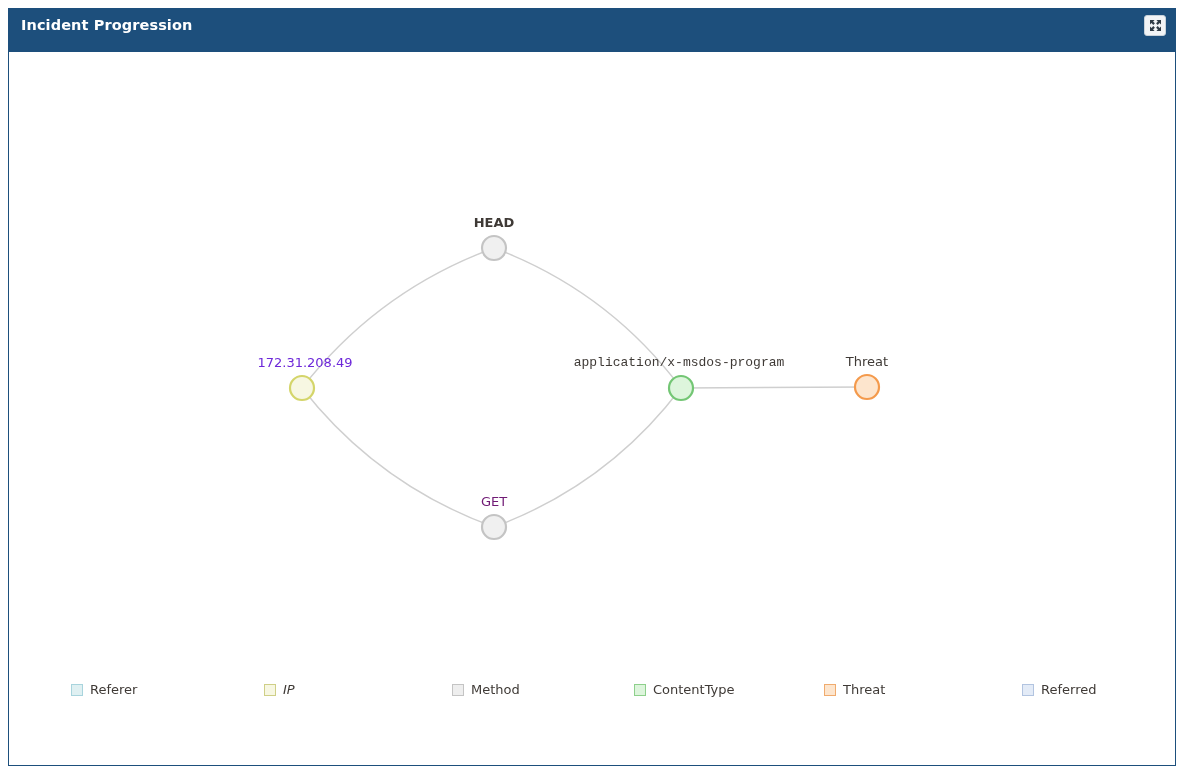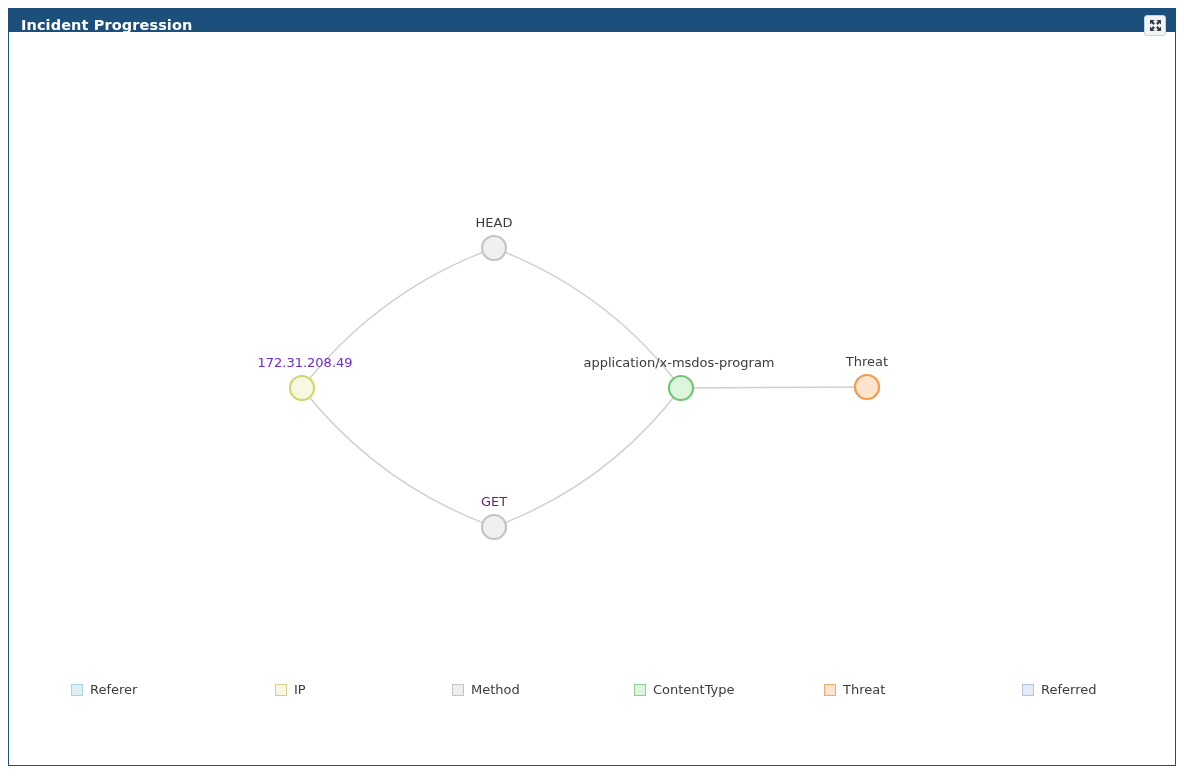--- a/index.html
+++ b/index.html
@@ -25,21 +25,21 @@
     border: 1px solid #1d4f7c;
     background: #ffffff;
   }
 
   
   #titlebar {
     position: absolute;
     left: 0;
     top: 0;
     width: 100%;
-    height: 23px;
+    height: 43px;
     background: #1d4f7c;
     box-sizing: border-box;
   }
   #title-text {
     position: absolute;
     left: 12px;
     top: 8px;
     color: #ffffff;
     font-size: 14.5px;
     font-weight: bold;
@@ -158,33 +158,33 @@
         </g>
       <g id="node-layer">
           <circle cx="485" cy="206" r="12" fill="#f0f0f0" stroke="#c4c4c4" stroke-width="2.2" class="node-circle"></circle>
           <circle cx="293" cy="346" r="12" fill="#f7f7e2" stroke="#d4d56a" stroke-width="2.2" class="node-circle"></circle>
           <circle cx="672" cy="346" r="12" fill="#ddf5dc" stroke="#73c674" stroke-width="2.2" class="node-circle"></circle>
           <circle cx="858" cy="345" r="12" fill="#fde5cd" stroke="#f49a4c" stroke-width="2.2" class="node-circle"></circle>
           <circle cx="485" cy="485" r="12" fill="#f0f0f0" stroke="#c4c4c4" stroke-width="2.2" class="node-circle"></circle>
         </g>
     </svg>
     <div id="node-label-layer">
-        <div class="node-label" style="left: 485px; top: 173px; color: rgb(63, 58, 54);">HEAD</div>
+        <div class="node-label" style="left: 485px; top: 173px; color: rgb(63, 58, 54); font-weight: bold;">HEAD</div>
         <div class="node-label" style="left: 296px; top: 313px; color: #6d28d9;">172.31.208.49</div>
-        <div class="node-label" style="left: 670px; top: 313px; color: rgb(63, 58, 54);">application/x-msdos-program</div>
+        <div class="node-label" style="left: 670px; top: 313px; color: rgb(63, 58, 54); font-family: Liberation Mono, monospace;">application/x-msdos-program</div>
         <div class="node-label" style="left: 858px; top: 312px; color: rgb(63, 58, 54);">Threat</div>
         <div class="node-label" style="left: 485px; top: 452px; color: #701a75;">GET</div>
       </div>
 
     <div id="legend">
         <div class="legend-item" style="left: 62px;">
           <span class="legend-swatch" style="background: rgb(223, 240, 242); border-color: rgb(168, 212, 221);"></span>
           <span class="legend-label">Referer</span>
         </div>
-        <div class="legend-item" style="left: 266px;">
+        <div class="legend-item" style="left: 255px; font-style: italic;">
           <span class="legend-swatch" style="background: rgb(247, 247, 226); border-color: rgb(207, 207, 135);"></span>
           <span class="legend-label">IP</span>
         </div>
         <div class="legend-item" style="left: 443px;">
           <span class="legend-swatch" style="background: rgb(238, 238, 238); border-color: rgb(196, 196, 196);"></span>
           <span class="legend-label">Method</span>
         </div>
         <div class="legend-item" style="left: 625px; align-items: center;">
           <span class="legend-swatch" style="background: rgb(221, 245, 220); border-color: rgb(142, 208, 140);"></span>
           <span class="legend-label">ContentType</span>

